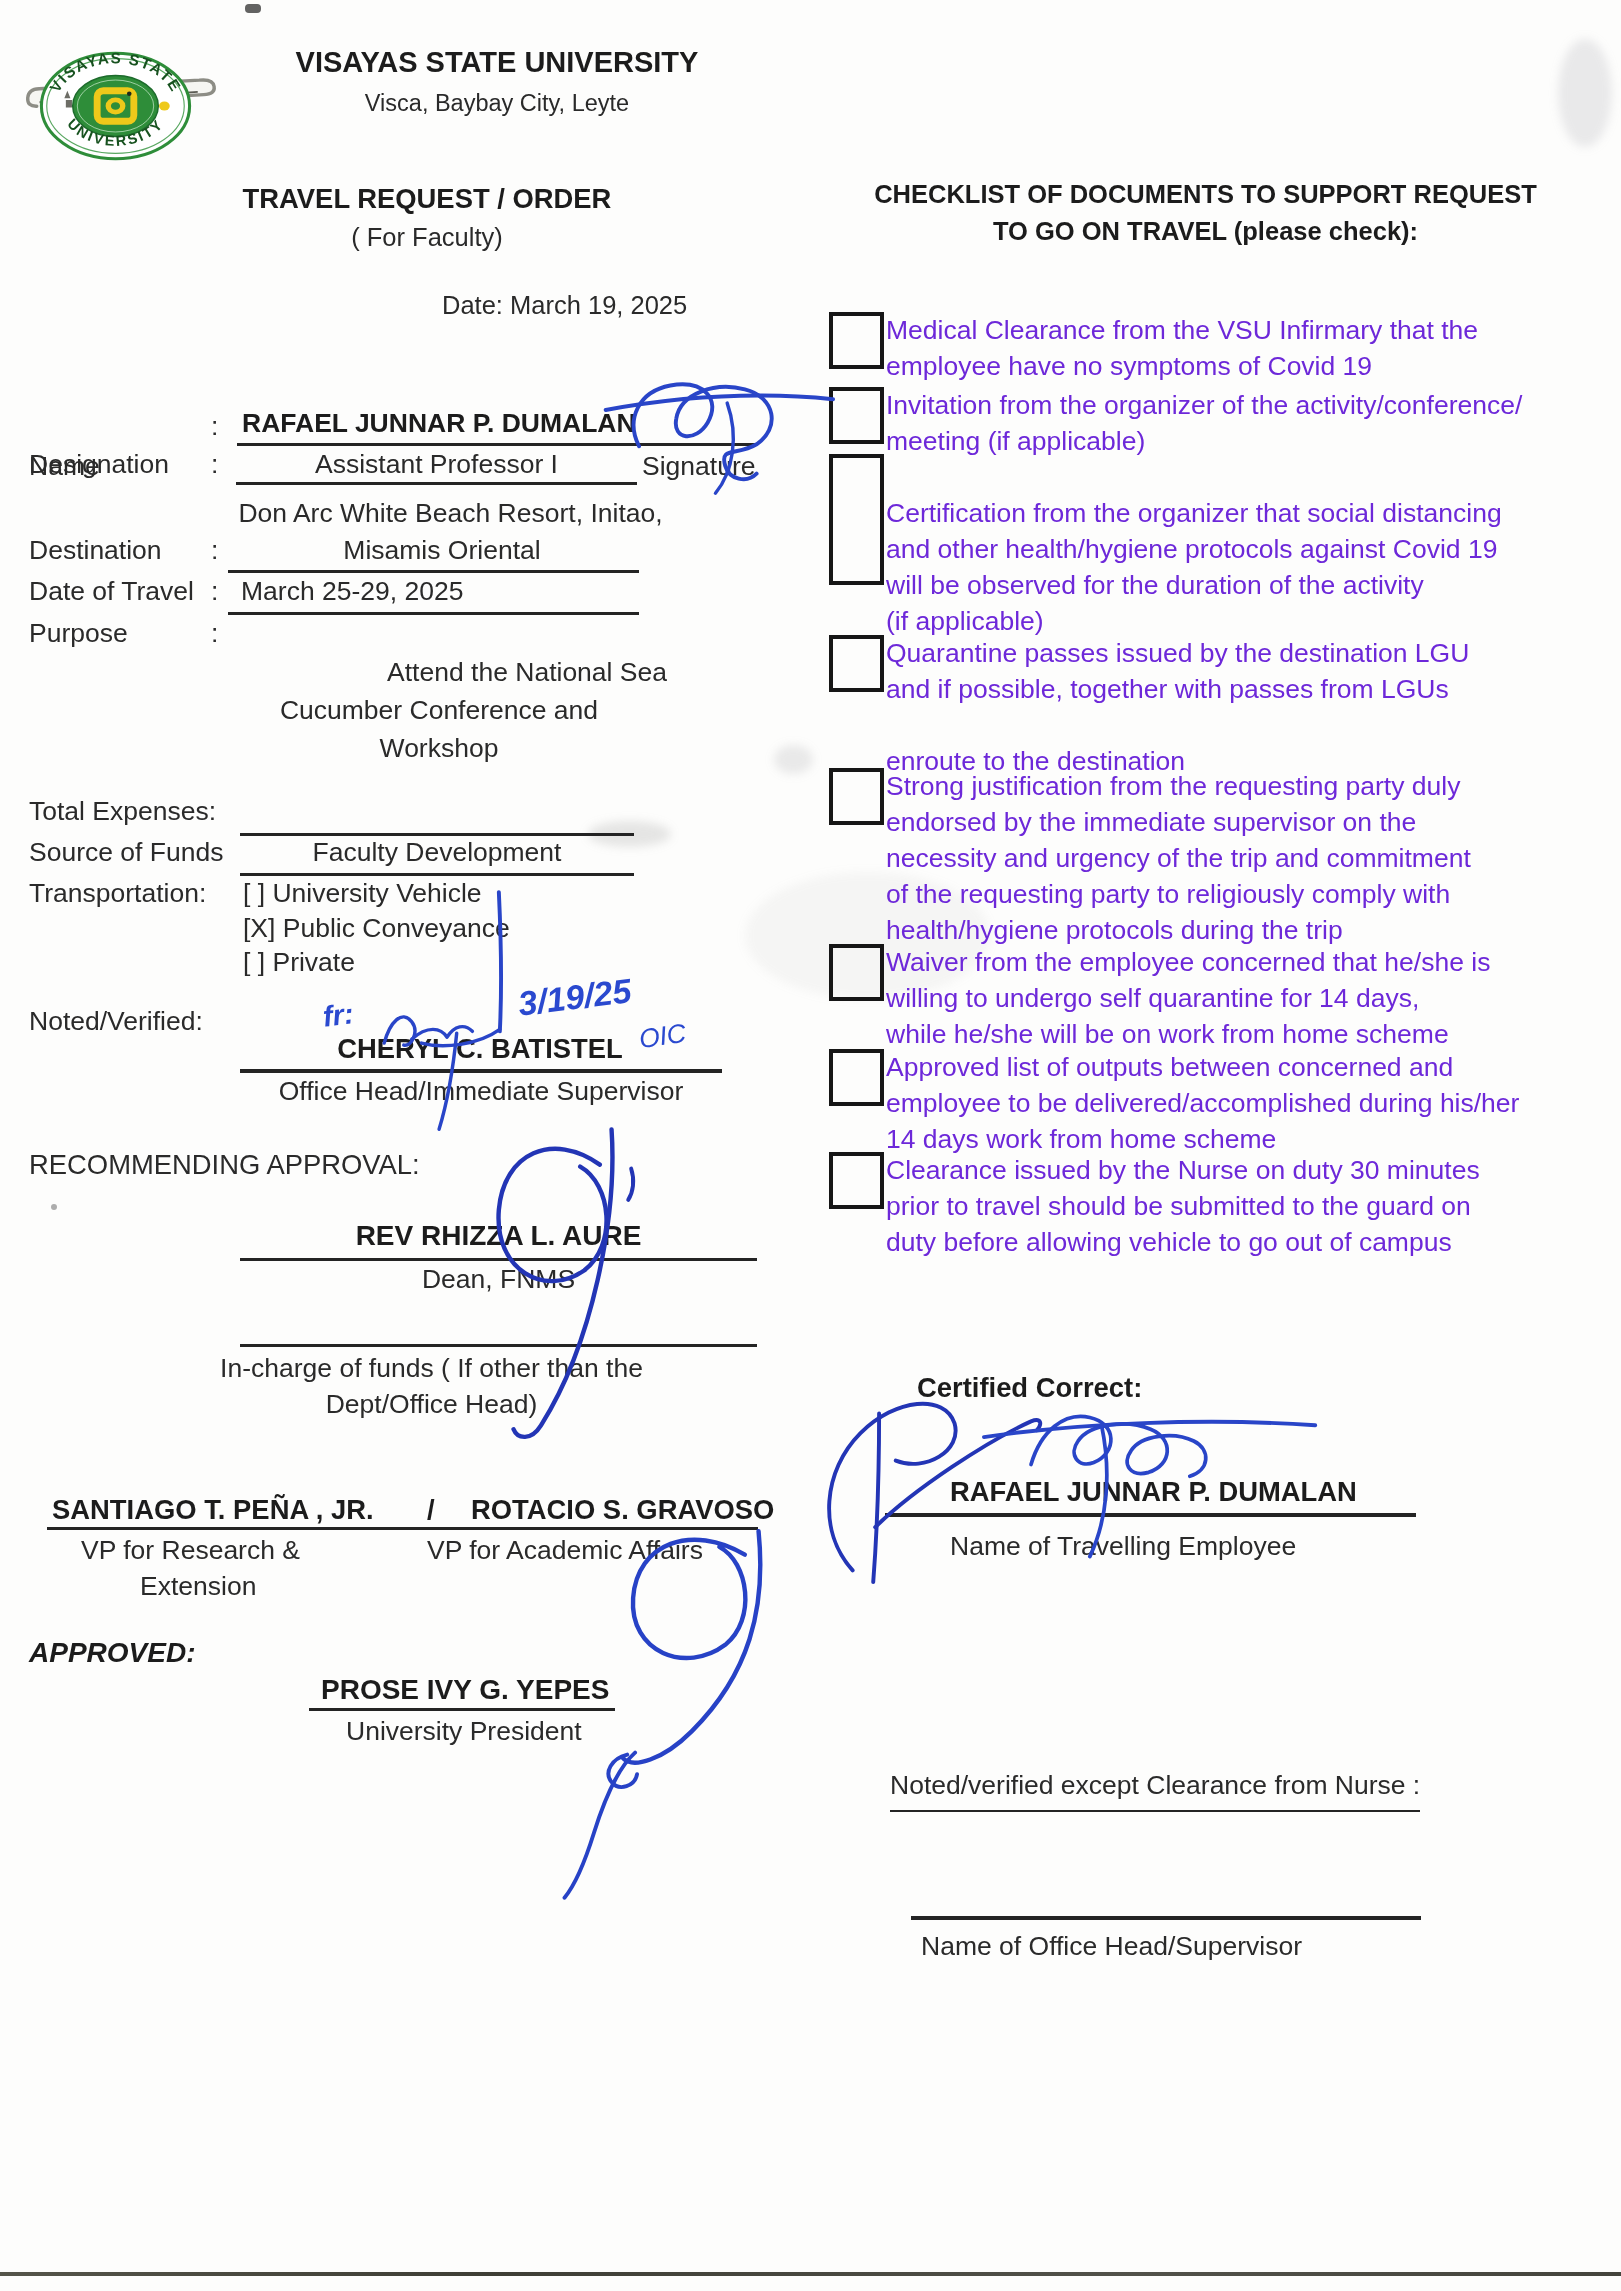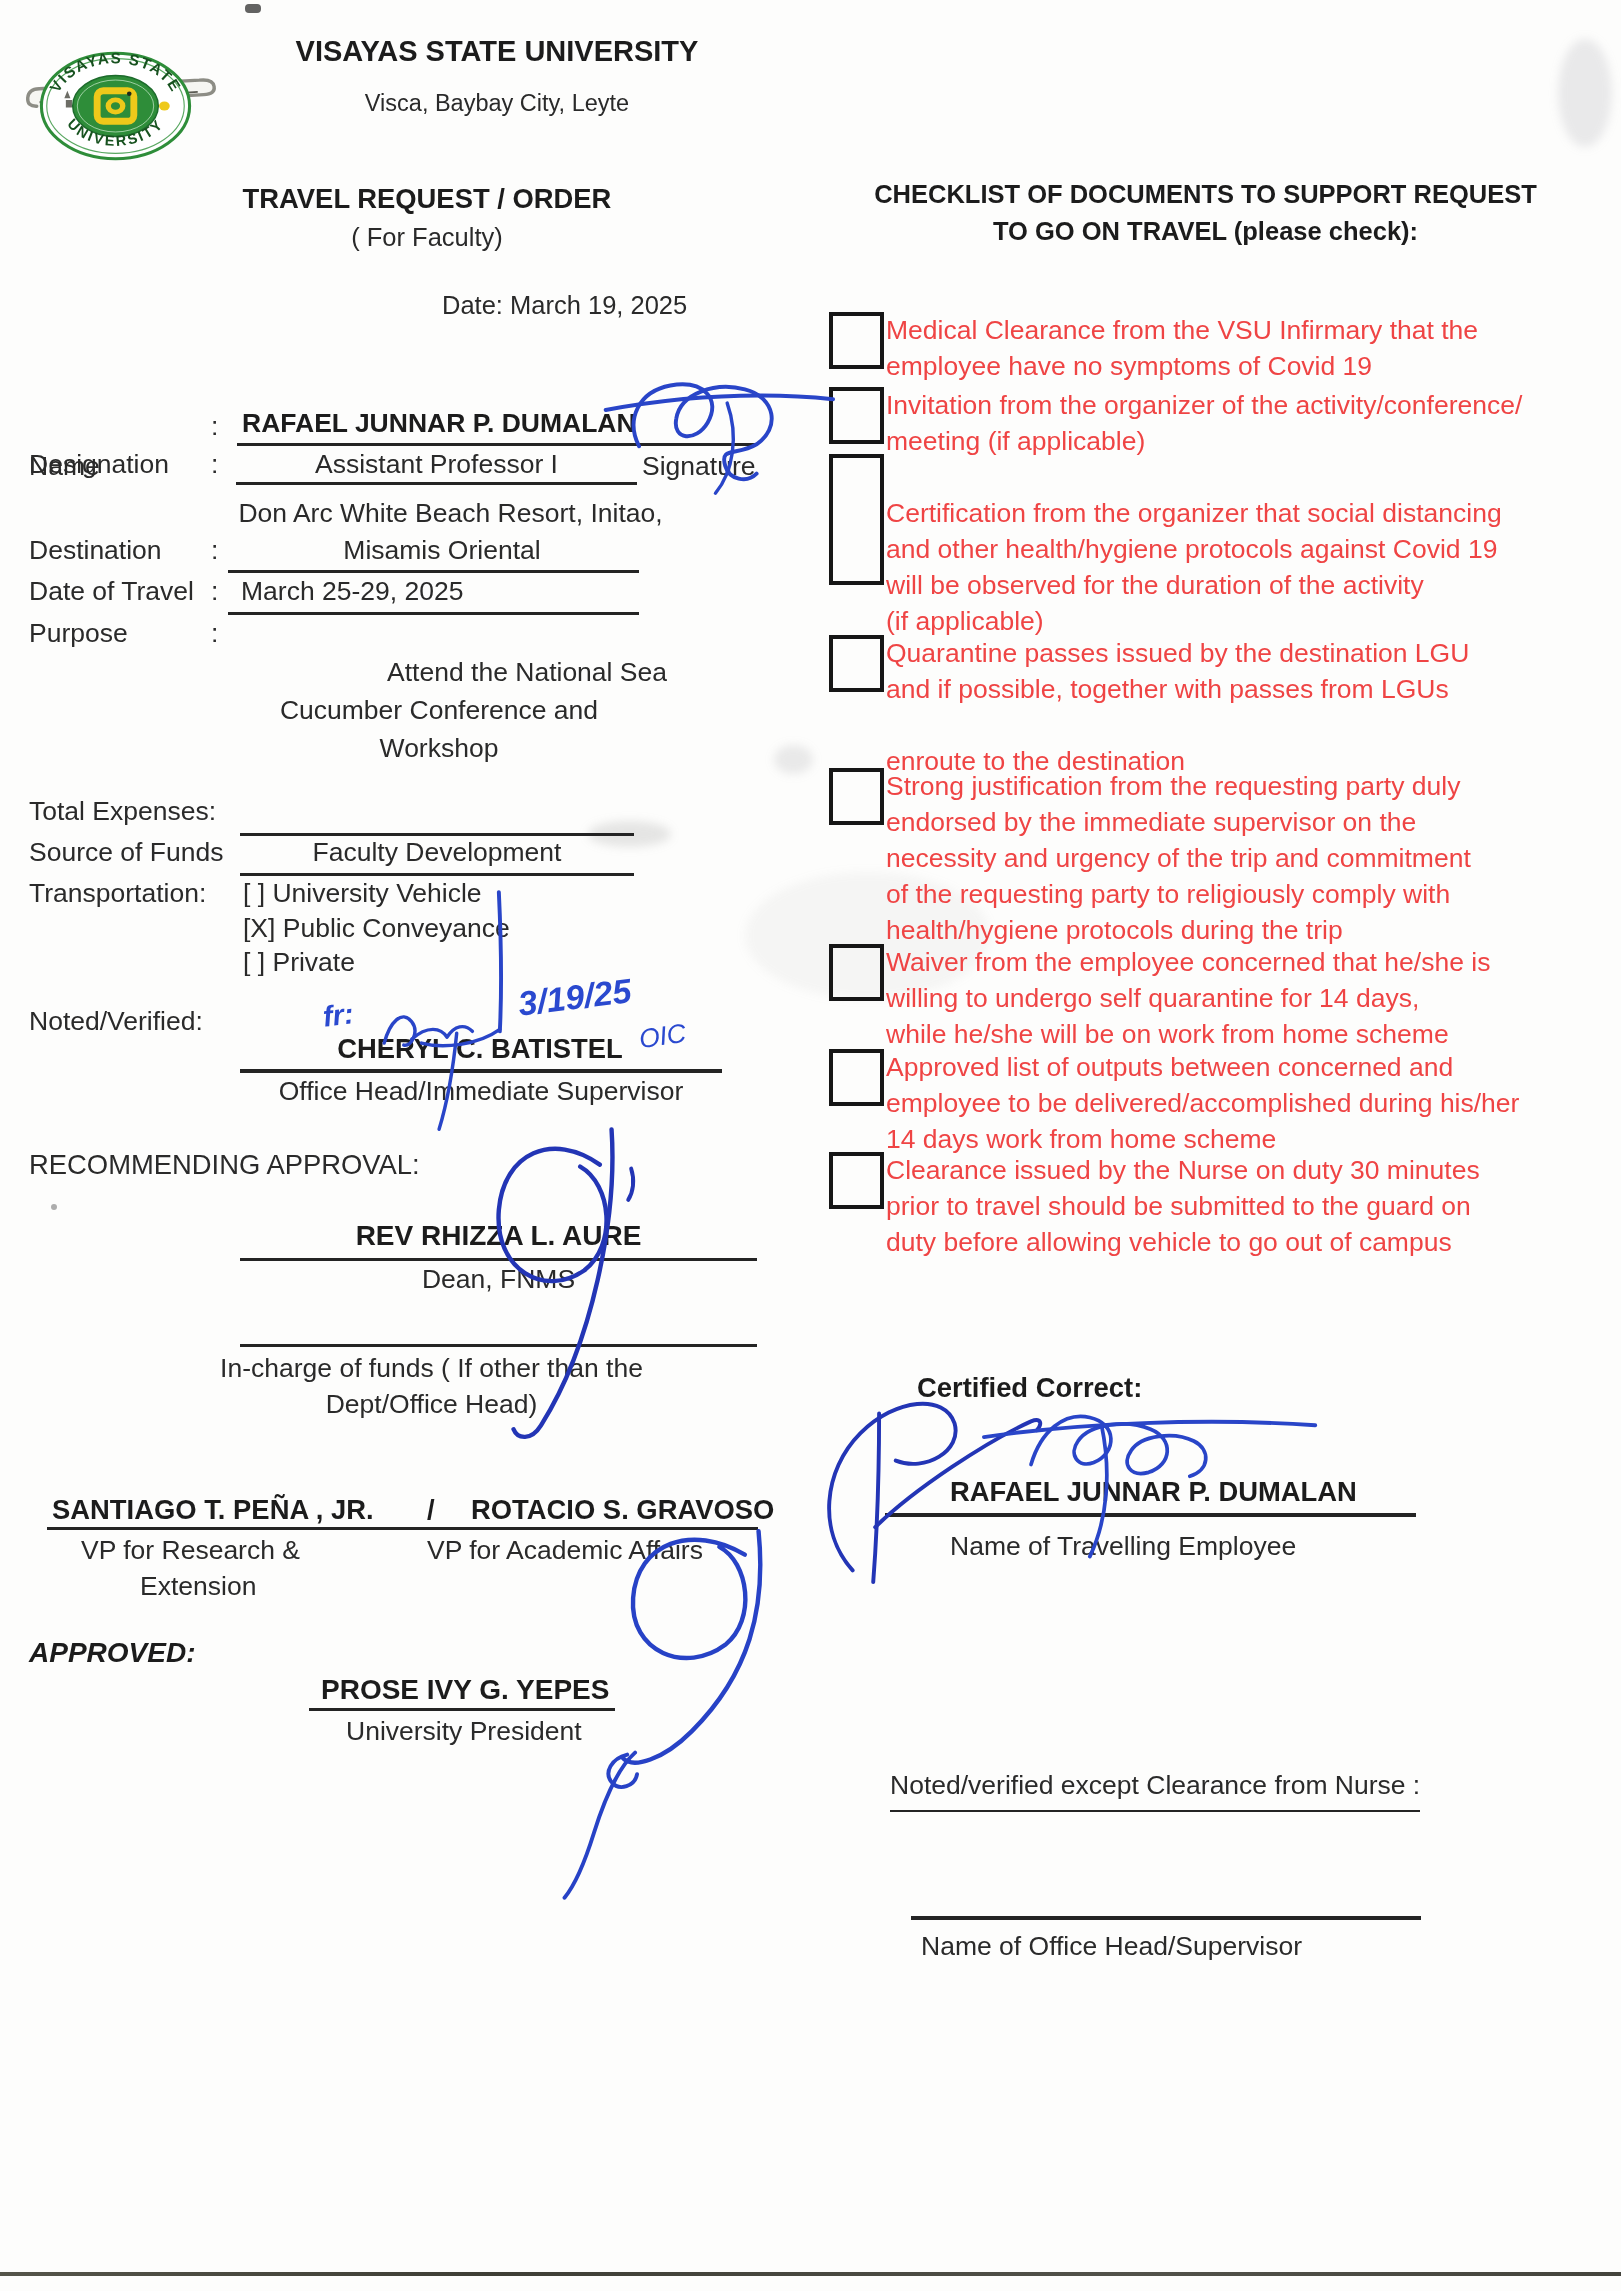--- a/index.html
+++ b/index.html
@@ -15,21 +15,21 @@
   .ctr { text-align:center; }
   .ul { position:absolute; height:2.9px; background:#242424; }
   .ink { color:#2a49cf; font-style:italic; }
   .smudge { position:absolute; border-radius:50%; filter:blur(4.9px); pointer-events:none; }
 
   
   .ck-item { position:absolute; left:829px; }
   .ck-box { position:absolute; left:0; top:0; width:47px; height:49px; border:4.9px solid #161616; background:transparent; }
   .ck-item.tall .ck-box { top:-41px; height:123px; }
   .ck-lines { margin-left:57px; }
-  .ck-lines div { font-size:26.5px; line-height:36px; min-height:36px; white-space:nowrap; color:#ef4444; }
+  .ck-lines div { font-size:26.5px; line-height:36px; min-height:36px; white-space:nowrap; color:#6d28d9; }
 
   svg text { font-family:"Liberation Sans", sans-serif; }
   #ink-overlay { position:absolute; left:0; top:0; pointer-events:none; }
   #bottom-edge { position:absolute; left:0; top:2272px; width:1621px; height:3.9px;
     background:linear-gradient(90deg,#55554a,#3e3e35 30%,#52524a 70%,#44443c); }
   #clip { position:absolute; left:21.6px; top:78px; transform:rotate(-2deg); }
   #logo { position:absolute; left:39px; top:51px; }
   #top-dash { position:absolute; left:245px; top:3.9px; width:15.7px; height:8.8px; background:#2f2f2f; border-radius:3.9px; opacity:.75; }
   #rec-dot { position:absolute; left:51px; top:1204px; width:5.9px; height:5.9px; background:#6b6b6b; border-radius:50%; opacity:.55; }
 </style>
@@ -66,21 +66,21 @@
       <path id="arcBot" d="M 28 72 A 72 52 0 0 0 172 72"></path>
     </defs>
     <text font-size="20" font-weight="bold" fill="#17521f" letter-spacing="2">
       <textPath href="#arcTop" startOffset="50%" text-anchor="middle">VISAYAS STATE</textPath>
     </text>
     <text font-size="19" font-weight="bold" fill="#17521f" letter-spacing="3">
       <textPath href="#arcBot" startOffset="50%" text-anchor="middle">UNIVERSITY</textPath>
     </text>
   </svg>
 
-  <div class="t b ctr" style="left:235px;top:34px;width:524px;font-size:29px;">VISAYAS STATE UNIVERSITY</div>
+  <div class="t b ctr" style="left:235px;top:45px;width:524px;font-size:29px;">VISAYAS STATE UNIVERSITY</div>
   <div class="t ctr" style="left:235px;top:86px;width:524px;font-size:23.5px;">Visca, Baybay City, Leyte</div>
   <div class="t b ctr" style="left:240px;top:181px;width:374px;font-size:27.4px;">TRAVEL REQUEST / ORDER</div>
   <div class="t ctr" style="left:240px;top:220px;width:374px;font-size:25.5px;">( For Faculty)</div>
   <div class="t" style="left:442px;top:288px;font-size:25.5px;">Date: March 19, 2025</div>
 
   <div class="t b ctr" style="left:823px;top:177px;width:765px;font-size:25.5px;">CHECKLIST OF DOCUMENTS TO SUPPORT REQUEST</div>
   <div class="t b ctr" style="left:823px;top:214px;width:765px;font-size:25.5px;">TO GO ON TRAVEL (please check):</div>
   <div>
       <div class="ck-item" style="top: 312px;">
         <span class="ck-box"></span>

